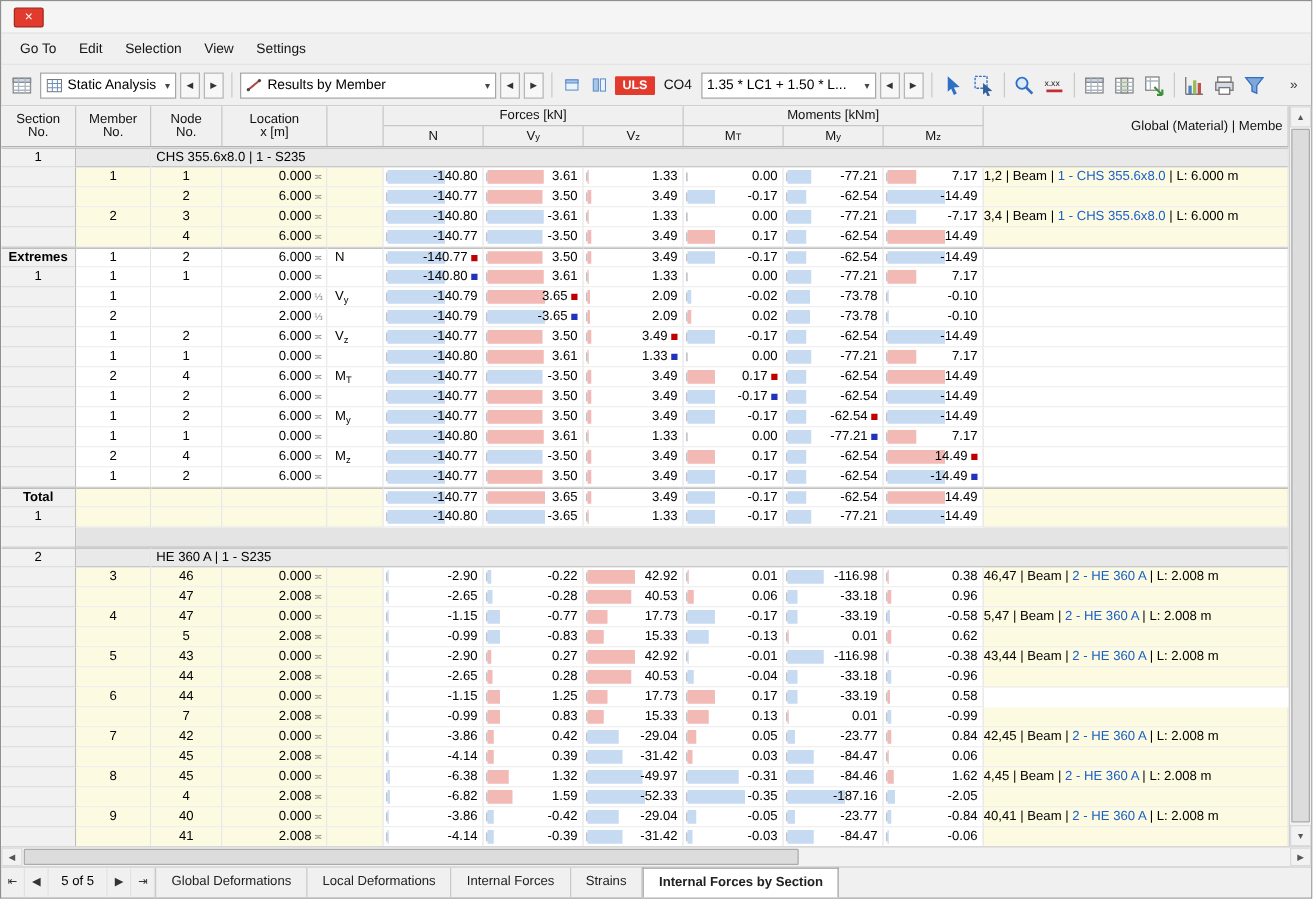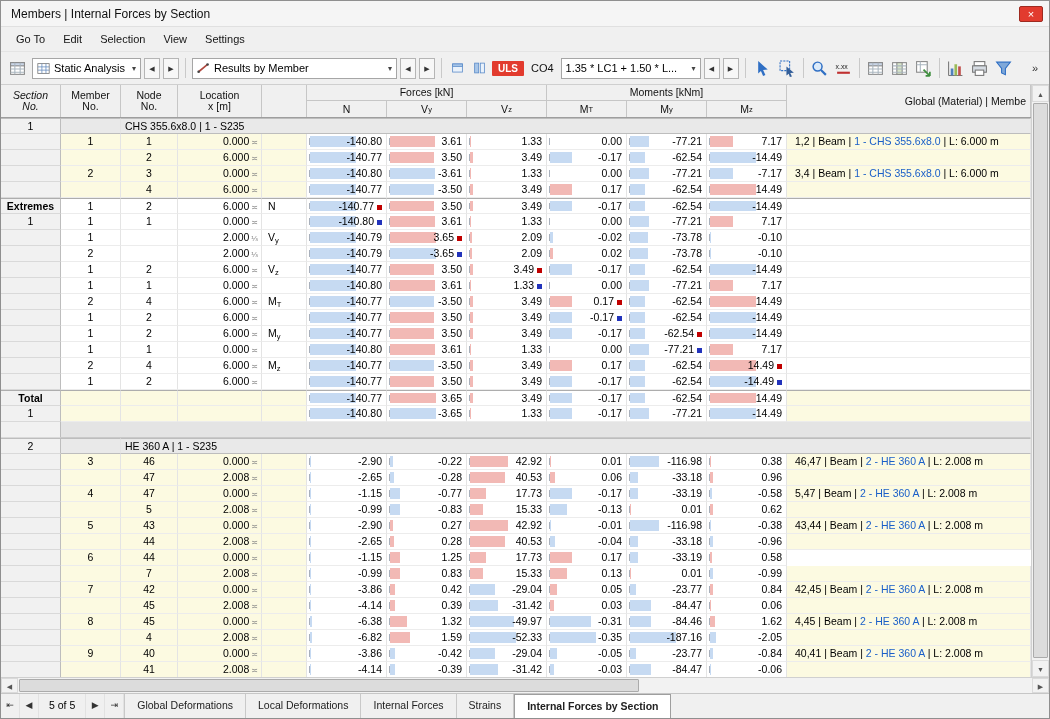--- a/index.html
+++ b/index.html
@@ -55,21 +55,21 @@
   .sub{font-size:7.5px;vertical-align:-2px;}
   .cell.val{position:relative;}
   .cell.val::before{content:"";position:absolute;left:2px;top:4px;bottom:4px;width:1px;background:#A8B0BC;}
   .bar{position:absolute;left:3px;top:2px;bottom:2px;min-width:1px;}
   .bar.neg{background:var(--neg);}
   .bar.pos{background:var(--pos);}
   .num{position:relative;display:block;text-align:right;padding-right:4px;}
   .mkr{display:inline-block;width:5px;height:5px;margin-left:3px;}
   .mkr.max{background:var(--mkmax);}
   .mkr.min{background:var(--mkmin);}
-  .cell.desc{padding-left:8px;}
+  .cell.desc{padding-left:0;}
   .desc-mid{color:var(--link);}
   .glabel{padding-left:4px;}
   
   .vscroll{width:18px;flex:0 0 18px;background:#F2F2F2;border-left:1px solid #D0D0D0;position:relative;}
   .sbtn{height:17px;width:100%;text-align:center;font-size:7px;color:#555;line-height:17px;background:#F2F2F2;border:1px solid #DADADA;}
   .sbtn.down{position:absolute;bottom:0;left:0;}
   .vthumb{position:absolute;left:1px;right:1px;top:18px;bottom:19px;background:#DCDCDC;border:1px solid #ABABAB;border-radius:1px;}
   .hscroll{height:16px;flex:0 0 16px;background:#F2F2F2;border-top:1px solid #D0D0D0;position:relative;}
   .hbtn{position:absolute;top:0;width:17px;height:100%;text-align:center;font-size:7px;color:#555;line-height:15px;background:#F2F2F2;border:1px solid #DADADA;}
   .hbtn.left{left:0;}
@@ -82,21 +82,20 @@
   .tabsep{width:1px;background:#C9C9C9;}
   .tabs{display:flex;align-items:stretch;}
   .tab{padding:0 12px;line-height:23px;font-size:10.5px;border-right:1px solid #C9C9C9;color:#222;}
   .tab.active{background:#FFFFFF;font-weight:bold;border:1px solid #9E9E9E;border-bottom:none;}
 </style>
 </head>
 <body>
 
 <div class="window">
   <div class="titlebar">
-    <span class="title">Members | Internal Forces by Section</span>
     <span class="close-btn">×</span>
   </div>
 
   <div class="menubar" id="menubar">
       <div class="menu-item">Go To</div>
       <div class="menu-item">Edit</div>
       <div class="menu-item">Selection</div>
       <div class="menu-item">View</div>
       <div class="menu-item">Settings</div>
     </div>
@@ -232,21 +231,21 @@
           </svg>
         </button>
       </span>
 
     <button class="tb-btn chev">»</button>
   </div>
 
   <div class="table-region">
     <div class="table-main">
       <div id="thead">
-          <div class="hcell" style="grid-area: 1 / 1 / span 2; font-style: italic;">Section
+          <div class="hcell" style="grid-area: 1 / 1 / span 2;">Section
 No.</div>
           <div class="hcell" style="grid-area: 1 / 2 / span 2;">Member
 No.</div>
           <div class="hcell" style="grid-area: 1 / 3 / span 2;">Node
 No.</div>
           <div class="hcell" style="grid-area: 1 / 4 / span 2;">Location
 x [m]</div>
           <div class="hcell" style="grid-area: 1 / 5 / span 2;"></div>
           <div class="hcell grp" style="grid-area: 1 / 6 / auto / span 3;">Forces [kN]</div>
           <div class="hcell grp" style="grid-area: 1 / 9 / auto / span 3;">Moments [kNm]</div>

